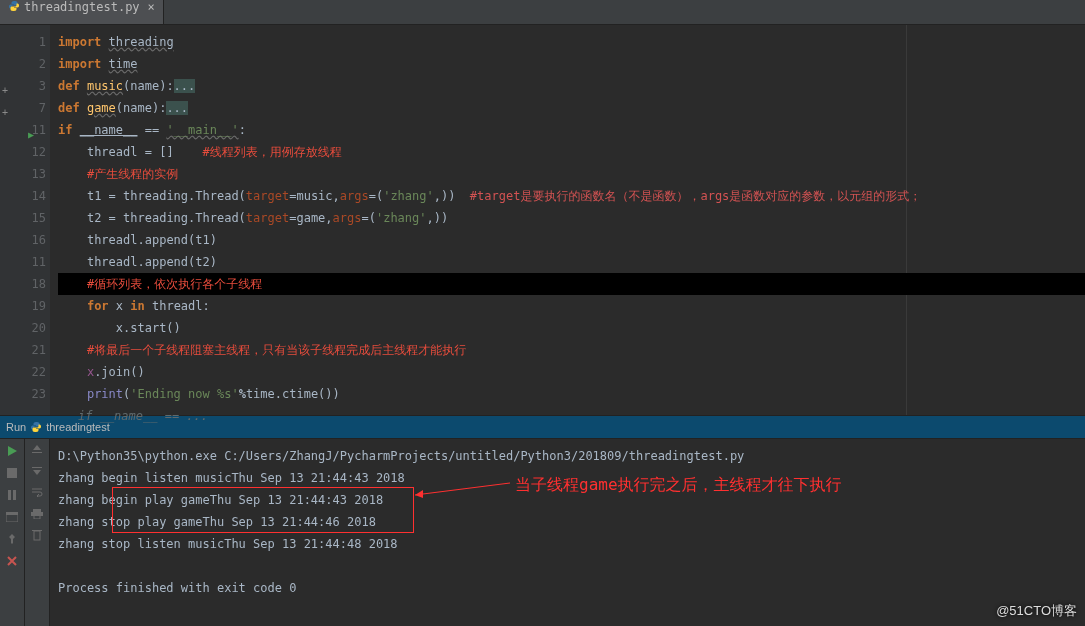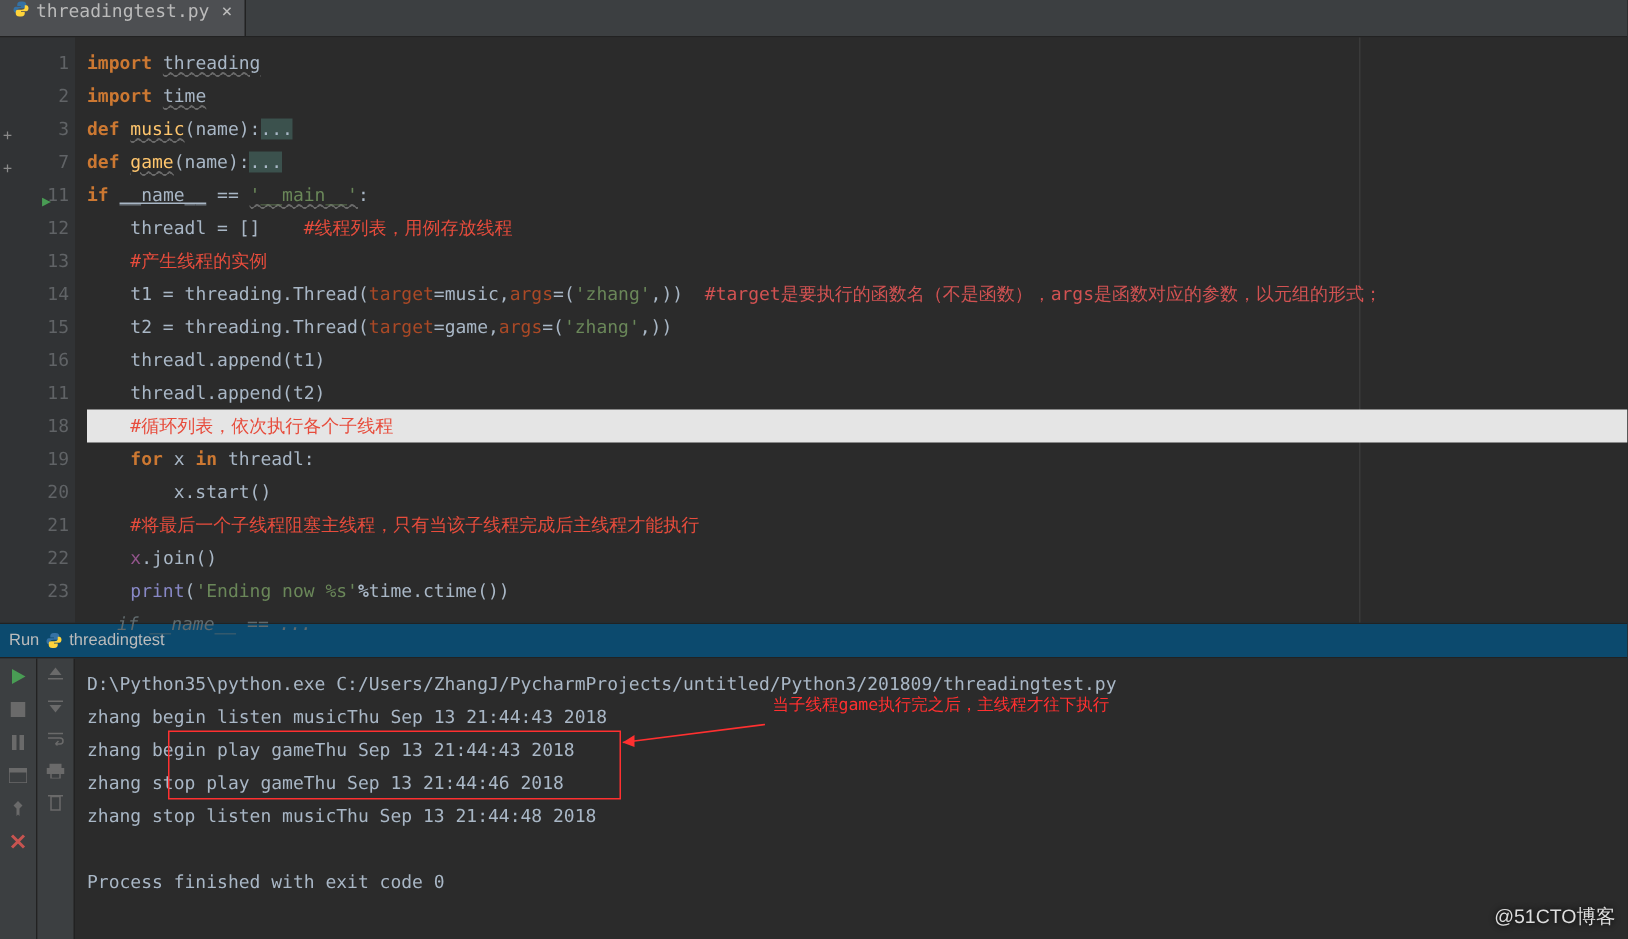--- a/index.html
+++ b/index.html
@@ -10,21 +10,21 @@
   .tab .lbl{color:#bbbbbb}
   .tab .close{color:#bbb;margin-left:4px;cursor:pointer}
   .editor{display:flex;height:390px;background:#2b2b2b;position:relative}
   .gutter{background:#313335;width:46px;flex:0 0 46px;text-align:right;padding:6px 4px 0 0;color:#606366;font-family:inherit}
   .gline{height:22px;line-height:22px;position:relative}
   .gline .num{display:inline-block;width:24px}
   .gline .fold{position:absolute;left:2px;top:5px;color:#8a8a8a;font-size:10px;cursor:pointer}
   .gline .runicon{position:absolute;left:28px;top:5px;color:#499c54;font-size:10px}
   .code{padding:6px 0 0 8px;flex:1;position:relative}
   .cline{height:22px;line-height:22px;white-space:pre}
-  .cline.hl{background:#e5e5e5}
+  .cline.hl{background:#000000}
   .kw{color:#cc7832;font-weight:bold}
   .fname{color:#ffc66d}
   .fname.ul{text-decoration:underline wavy #6a6a6a}
   .par{color:#a9b7c6}
   .str{color:#6a8759}
   .cmtcn{color:#e74c3c}
   .cmtcn2{color:#d25252}
   .op{color:#a9b7c6}
   .mod{color:#a9b7c6;text-decoration:underline wavy #6a6a6a}
   .builtin{color:#8888c6}
@@ -36,21 +36,21 @@
   .console-wrap{display:flex;height:188px;background:#2b2b2b}
   .ctool{width:24px;flex:0 0 24px;background:#3c3f41;border-right:1px solid #222;display:flex;flex-direction:column;align-items:center;padding-top:4px;gap:6px}
   .ctool .btn{width:16px;height:16px;display:flex;align-items:center;justify-content:center;cursor:pointer}
   .ctool2{width:24px;flex:0 0 24px;background:#3c3f41;border-right:1px solid #222;display:flex;flex-direction:column;align-items:center;padding-top:4px;gap:6px}
   .cout{flex:1;padding:6px 0 0 8px;position:relative}
   .oline{height:22px;line-height:22px;white-space:pre;color:#a9b7c6}
   .oline .path{color:#a9b7c6}
   .annot{position:absolute;border:1px solid #ff3030;pointer-events:none}
   .ann1{left:62px;top:48px;width:300px;height:44px}
   .arrow{position:absolute;left:365px;top:30px;color:#ff3030;font-size:12px}
-  .anntxt{position:absolute;left:465px;top:24px;color:#ff3030;font-size:11px}
+  .anntxt{position:absolute;left:465px;top:36px;color:#ff3030;font-size:16px}
   .watermark{position:absolute;right:8px;bottom:6px;color:#ddd;font-family:sans-serif;font-size:13px;text-shadow:0 0 4px #000}
 </style>
 </head>
 <body>
 <div class="root">
 
 <div class="tab-bar">
   <div class="tab">
     <span class="icon">
       <svg width="12" height="12" viewBox="0 0 24 24">

